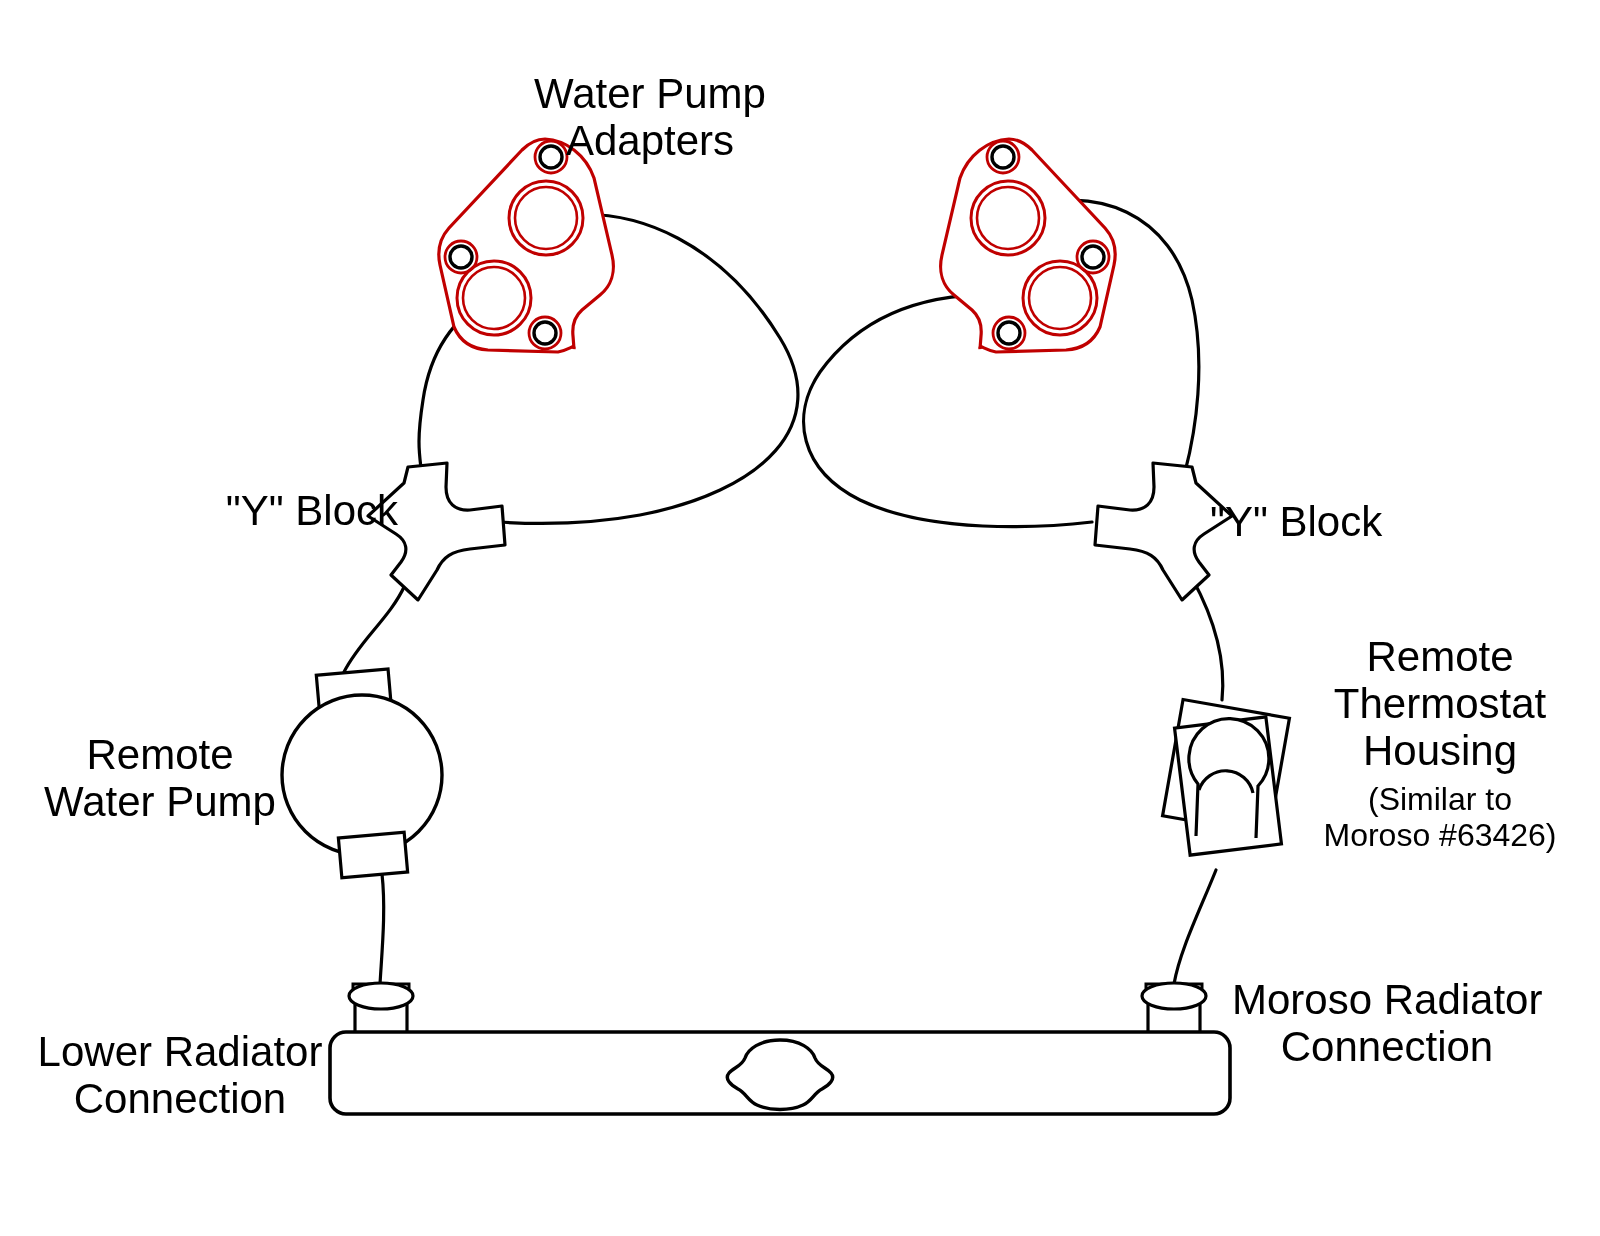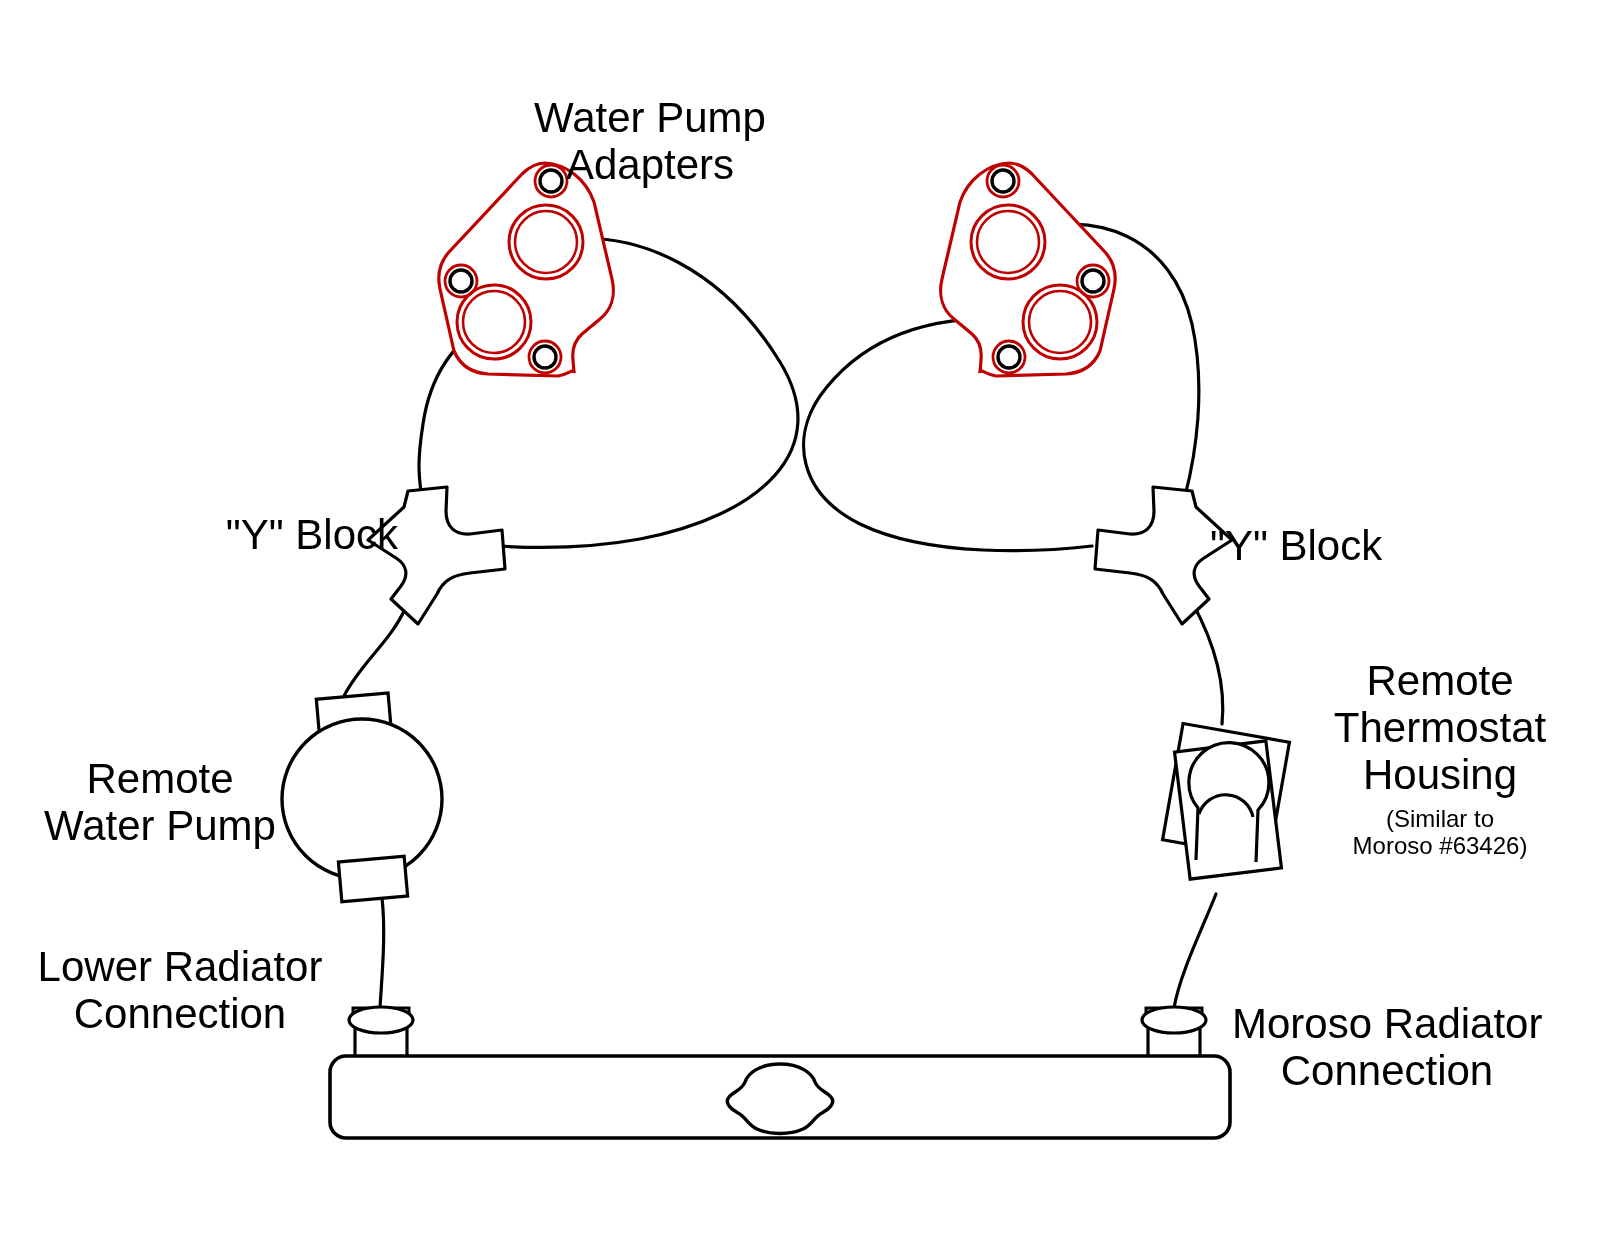--- a/index.html
+++ b/index.html
@@ -12,41 +12,40 @@
     width: 1600px;
     height: 1236px;
     font-family: "Liberation Sans", sans-serif;
     overflow: hidden;
   }
   #diagram-root {
     position: relative;
     width: 1600px;
     height: 872px;
     background: #ffffff;
-    margin-top: 24px;
   }
   #diagram-svg {
     position: absolute;
     top: 0;
     left: 0;
     width: 1600px;
     height: 1236px;
     display: block;
   }
   .lbl {
     position: absolute;
     color: #000000;
     font-family: "Liberation Sans", sans-serif;
     line-height: 1.12;
     white-space: pre;
     text-align: center;
     user-select: none;
   }
   .lbl-lg { font-size: 42px; }
-  .lbl-sm { font-size: 24px; }
+  .lbl-sm { font-size: 32px; }
 </style>
 </head>
 <body>
 
 <div id="diagram-root">
 
   <svg id="diagram-svg" viewBox="0 0 1600 1236" xmlns="http://www.w3.org/2000/svg">
 
     <g fill="none" stroke="#000000" stroke-width="3.2" stroke-linecap="round">
 
@@ -229,19 +228,19 @@
   <div class="lbl lbl-lg" style="left:35px; top:731px; width:250px;">Remote
 Water Pump</div>
 
   <div class="lbl lbl-lg" style="left:1297px; top:633px; width:286px;">Remote
 Thermostat
 Housing</div>
 
   <div class="lbl lbl-sm" style="left:1297px; top:782px; width:286px;">(Similar to
 Moroso #63426)</div>
 
-  <div class="lbl lbl-lg" style="left:30px; top:919px; width:300px;">Lower Radiator
+  <div class="lbl lbl-lg" style="left:30px; top:1028px; width:300px;">Lower Radiator
 Connection</div>
 
   <div class="lbl lbl-lg" style="left:1232px; top:976px; width:310px;">Moroso Radiator
 Connection</div>
 
 </div>
 
 </body></html>

